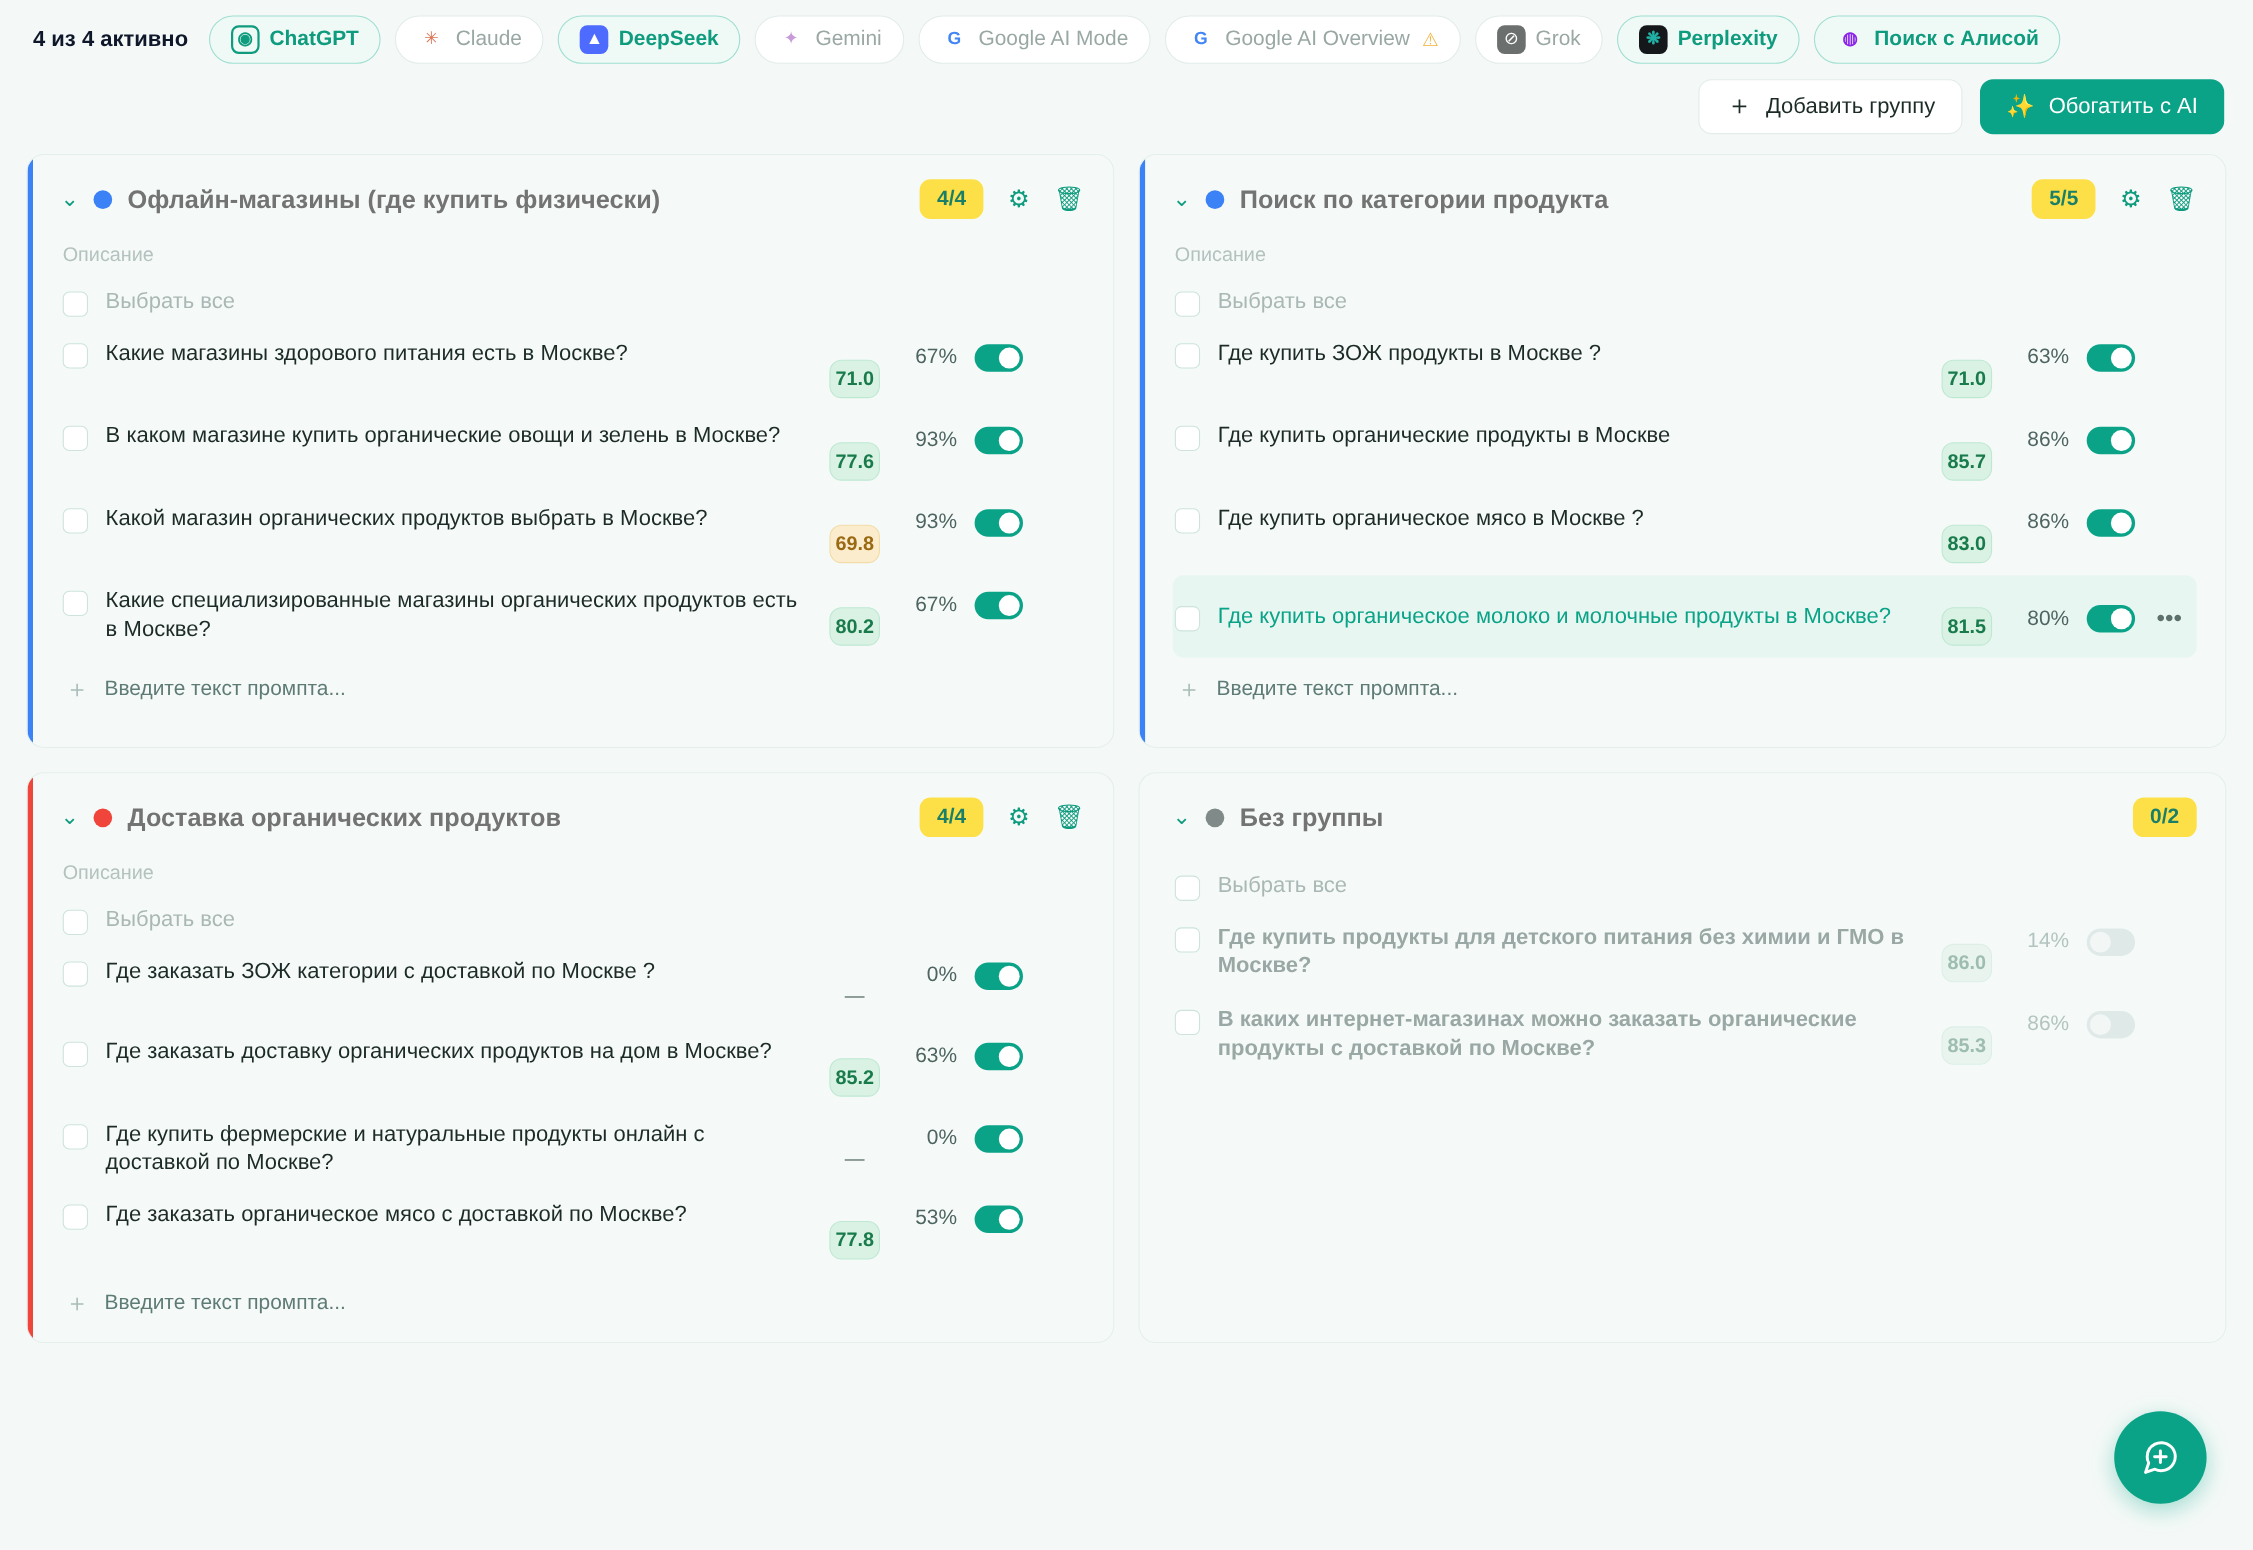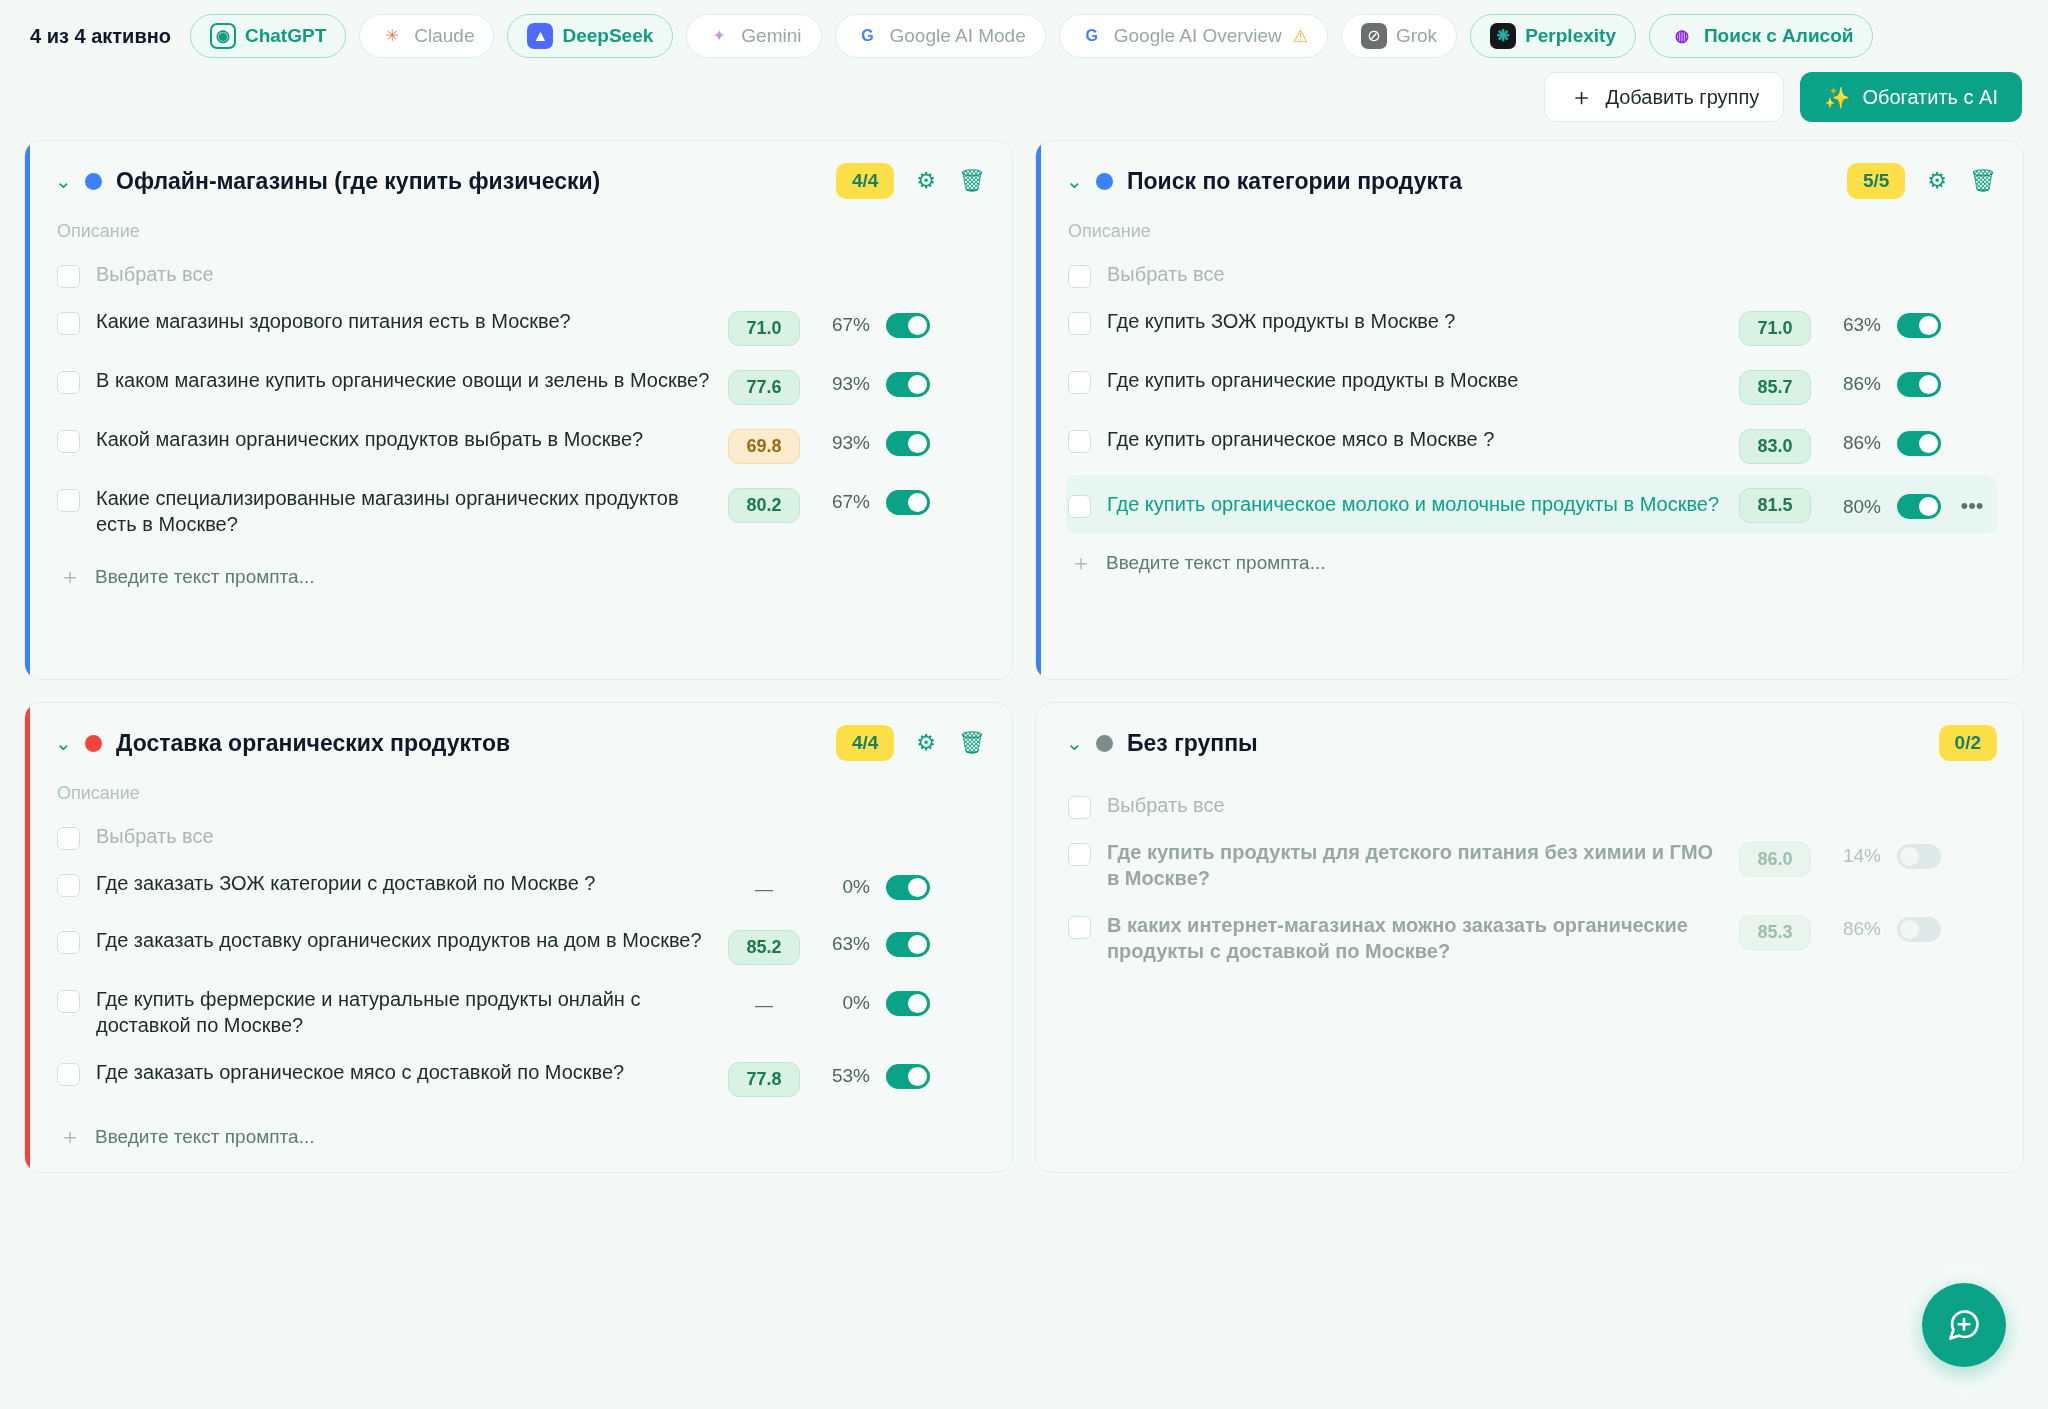--- a/index.html
+++ b/index.html
@@ -82,21 +82,21 @@
 
   .card-head { display: flex; align-items: center; gap: 14px; }
   .chev {
     color: #0f9b7e; font-size: 20px; line-height: 1; width: 16px;
     cursor: pointer; user-select: none;
   }
   .dot { width: 17px; height: 17px; border-radius: 50%; flex: none; }
   .dot.blue { background: #3b82f6; }
   .dot.red  { background: #f0453a; }
   .dot.gray { background: #808b89; }
-  .card-title { font-size: 23px; color: #0f172a; font-weight: 600; flex: 1; }
+  .card-title { font-size: 23px; color: #737373; font-weight: 600; flex: 1; }
   .count-badge {
     background: #fde047; color: #1b7f68; font-size: 19px; font-weight: 600;
     padding: 7px 16px; border-radius: 10px; white-space: nowrap;
   }
   .head-ic { color: #0f9b7e; font-size: 22px; cursor: pointer; line-height: 1; margin-left: 8px; }
 
   .desc { font-size: 18px; color: #b4c2bf; margin: 22px 0 16px 2px; }
 
   .row {
     display: flex; align-items: flex-start; gap: 16px;
@@ -107,22 +107,22 @@
   .cbx {
     width: 23px; height: 23px; flex: none; margin-top: 3px;
     border: 1.6px solid #cde3dc; border-radius: 6px; background: #fff; cursor: pointer;
   }
   .row-label { flex: 1; font-size: 20px; line-height: 1.28; color: #1d2b28; }
   .row-label.muted { color: #9aa8a5; font-weight: bold; }
   .row-label.green { color: #0aa387; }
   .select-all .row-label { color: #aab8b5; }
 
   .score {
-    flex: none; width: 72px; text-align: center; font-size: 18px; font-weight: 600;
-    padding: 6px 0; border-radius: 11px; margin-top: 2px;
+    flex: none; width: 46px; text-align: center; font-size: 18px; font-weight: 600;
+    padding: 6px 0; border-radius: 11px; margin-top: 18px;
   }
   .score.good { background: #d9f2e4; border: 1px solid #bfe8d3; color: #197a4b; }
   .score.warn { background: #fbeccd; border: 1px solid #f3dca6; color: #9a6a12; }
   .score.faded { background: #e9f4ef; border: 1px solid #dceee7; color: #9dbdb0; }
   .score.none { background: transparent; border: none; color: #5d706c; font-weight: 400; }
 
   .pct {
     flex: none; width: 54px; text-align: right; font-size: 19px; color: #4e6461; margin-top: 5px;
   }
   .pct.faded { color: #b3c4c0; }

